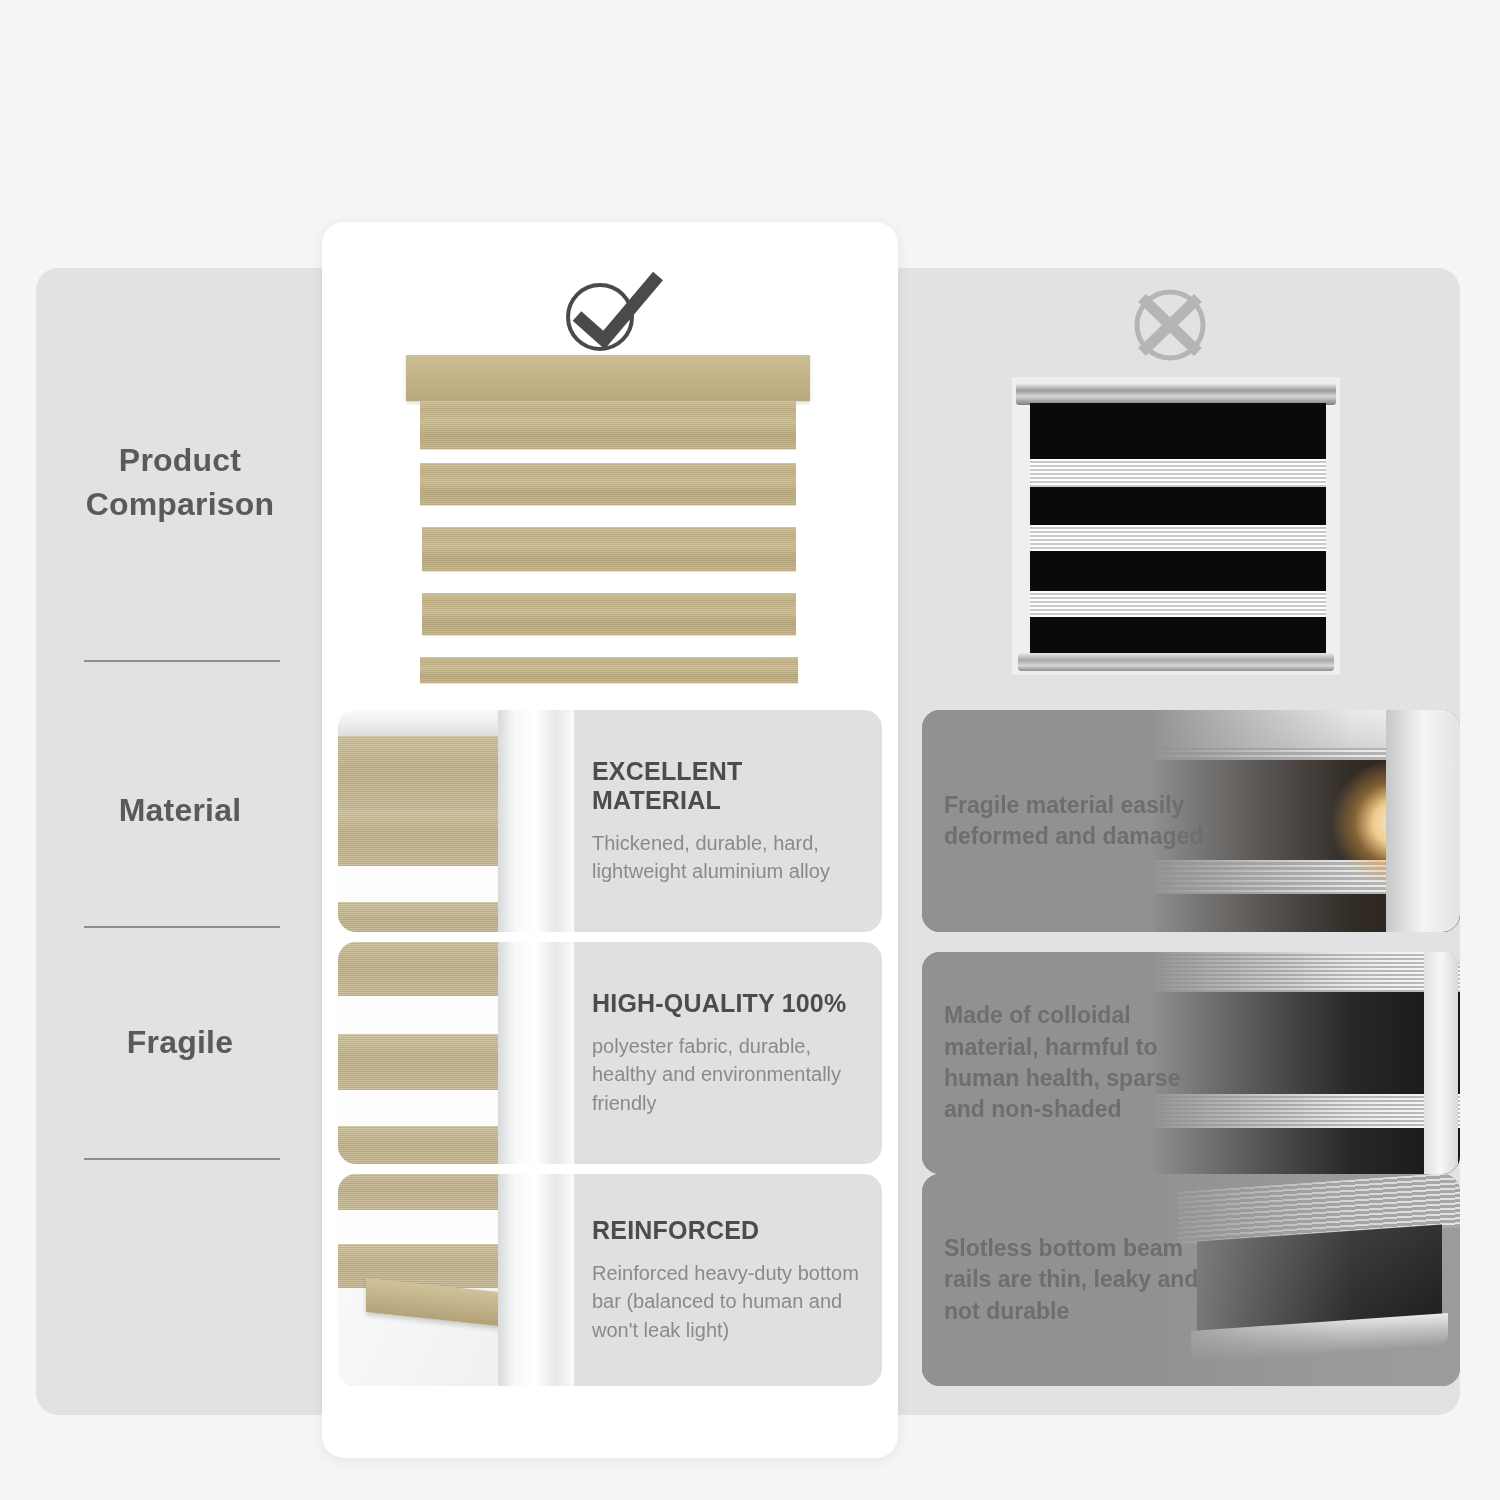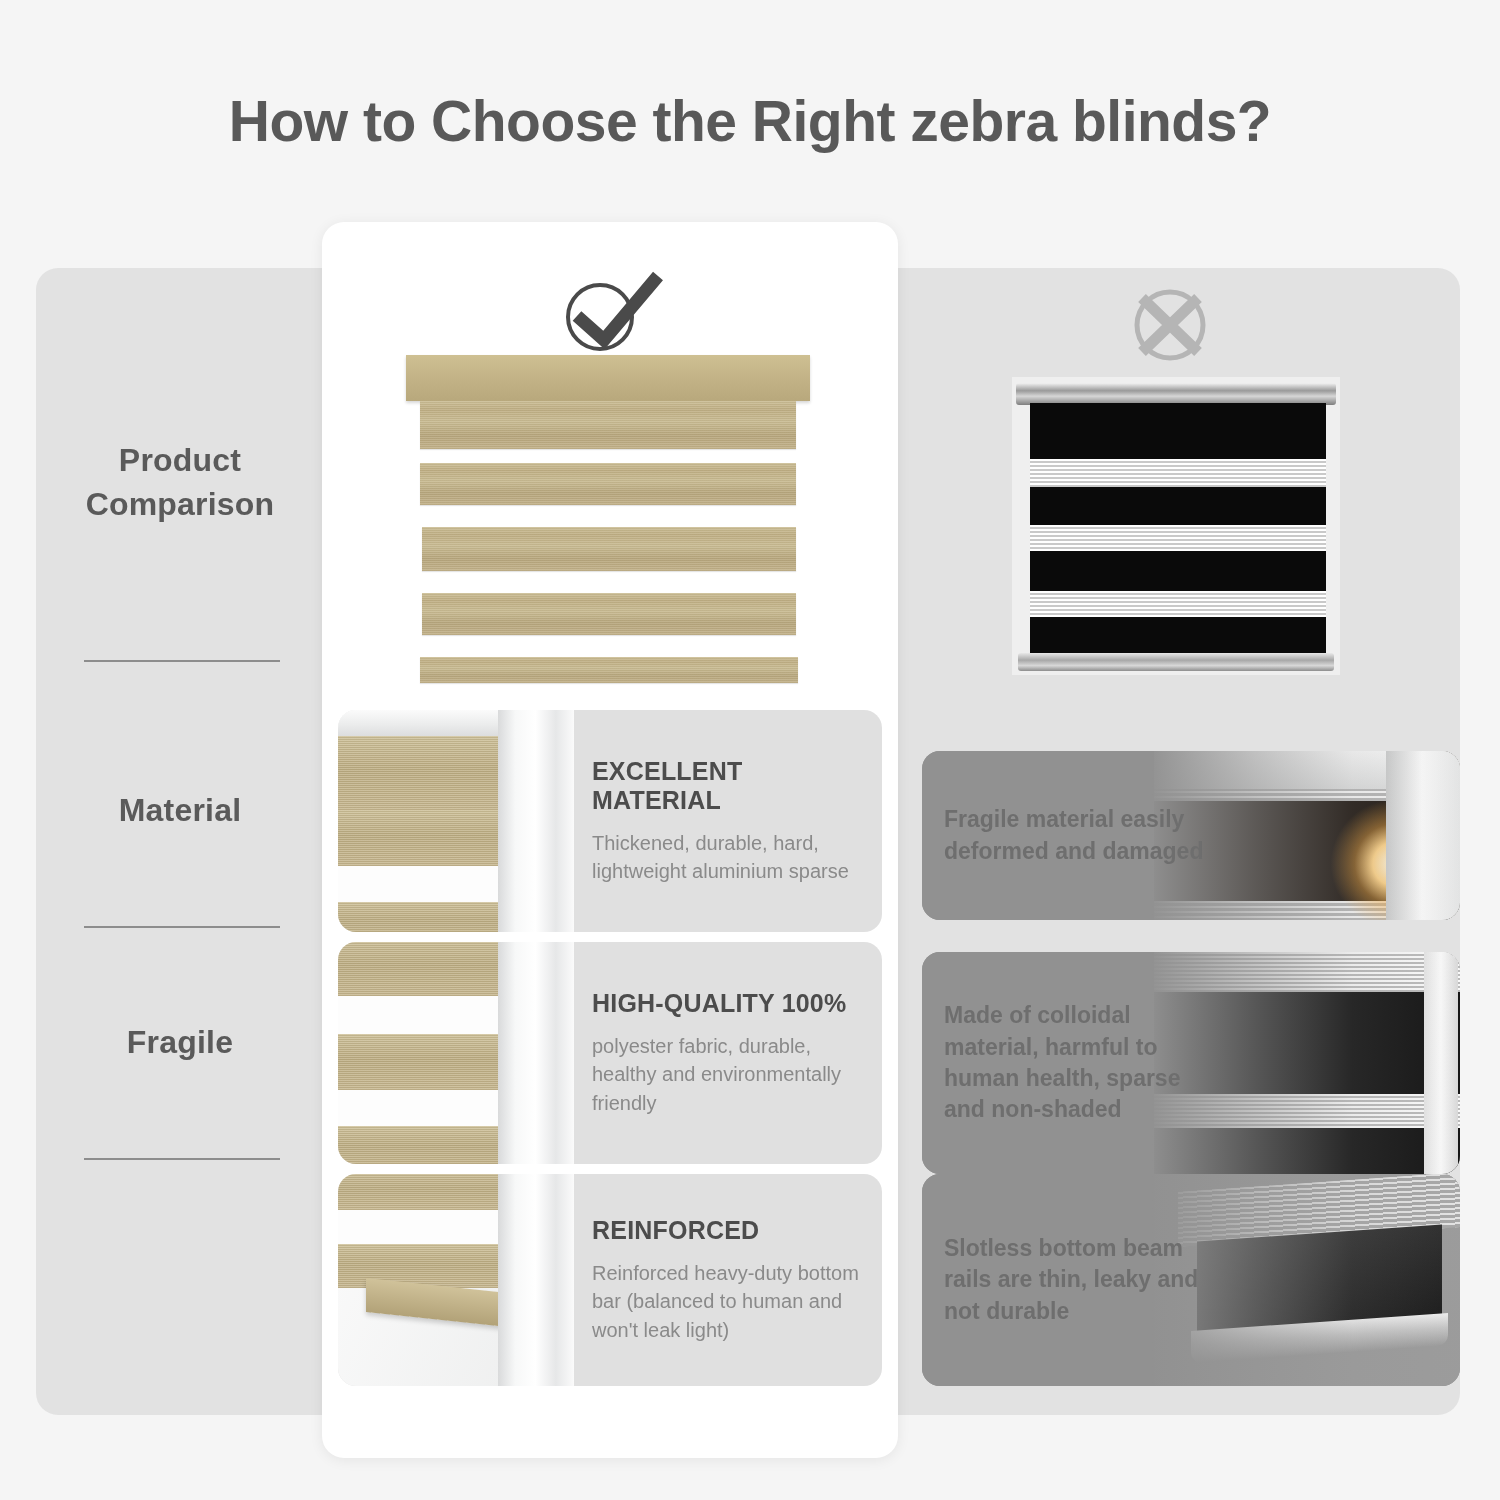--- a/index.html
+++ b/index.html
@@ -162,21 +162,20 @@
     transform: skewY(-4deg); }
   .bb-rail { position:absolute; left:12%; top:70%; width:84%; height:15%;
     background: linear-gradient(180deg,#f2f2f2 0%,#c8c8c8 45%,#9d9d9d 100%);
     border-radius: 0 0 10px 10px; transform: skewY(-4deg); }
 </style>
 </head>
 <body>
 
 <div id="stage">
 
-  <div class="page-title">How to Choose the Right zebra blinds?</div>
 
   <div class="gray-panel"></div>
 
   <div class="sidebar">
     <div class="side-row" style="top:152px;height:140px;">
       <div class="side-label">Product<br>Comparison</div>
     </div>
     <div class="side-div" style="top:400px;"></div>
 
     <div class="side-row" style="top:520px;height:60px;">
@@ -231,21 +230,21 @@
       <div class="wf-wall"></div>
       <div class="wf-top"></div>
       <div class="blind-band" style="top:26px;height:74px;"></div>
       <div class="blind-band" style="top:100px;height:56px;"></div>
       <div class="blind-sheer" style="top:156px;height:36px;"></div>
       <div class="blind-band" style="top:192px;height:40px;"></div>
       <div class="wf-frame"></div>
     </div>
     <div class="feat-text">
       <div class="feat-head">EXCELLENT MATERIAL</div>
-      <div class="feat-body">Thickened, durable, hard, lightweight aluminium sparse</div>
+      <div class="feat-body">Thickened, durable, hard, lightweight aluminium alloy</div>
     </div>
   </div>
 
   <div class="feat-card" style="top:942px;height:222px;">
     <div class="feat-photo">
       <div class="wf-wall"></div>
       <div class="blind-band" style="top:-4px;height:58px;"></div>
       <div class="blind-sheer" style="top:54px;height:38px;"></div>
       <div class="blind-band" style="top:92px;height:56px;"></div>
       <div class="blind-sheer" style="top:148px;height:36px;"></div>
@@ -266,21 +265,21 @@
       <div class="blind-band" style="top:70px;height:44px;"></div>
       <div style="position:absolute;left:28px;top:114px;width:190px;height:34px;background:linear-gradient(180deg,#d0c29a,#b2a278);box-shadow:0 3px 5px rgba(0,0,0,.18);transform:skewY(6deg);"></div>
       <div class="wf-frame"></div>
     </div>
     <div class="feat-text">
       <div class="feat-head">REINFORCED</div>
       <div class="feat-body">Reinforced heavy-duty bottom bar (balanced to human and won't leak light)</div>
     </div>
   </div>
 
-  <div class="neg-card" style="top:751px;height:169px;padding-left:8px;">
+  <div class="neg-card" style="top:710px;height:222px;padding-left:8px;">
     <div class="neg-photo">
       <div class="sun-room"></div>
       <div class="light-slats" style="top:10px;height:40px;"></div>
       <div class="dark-blind-band" style="top:50px;height:100px;"></div>
       <div class="light-slats" style="top:150px;height:34px;"></div>
       <div class="dark-blind-band" style="top:184px;height:44px;"></div>
       <div class="sun-rays"></div>
       <div class="sun-flare"></div>
       <div class="sun-frame-top"></div>
       <div class="sun-frame"></div>

